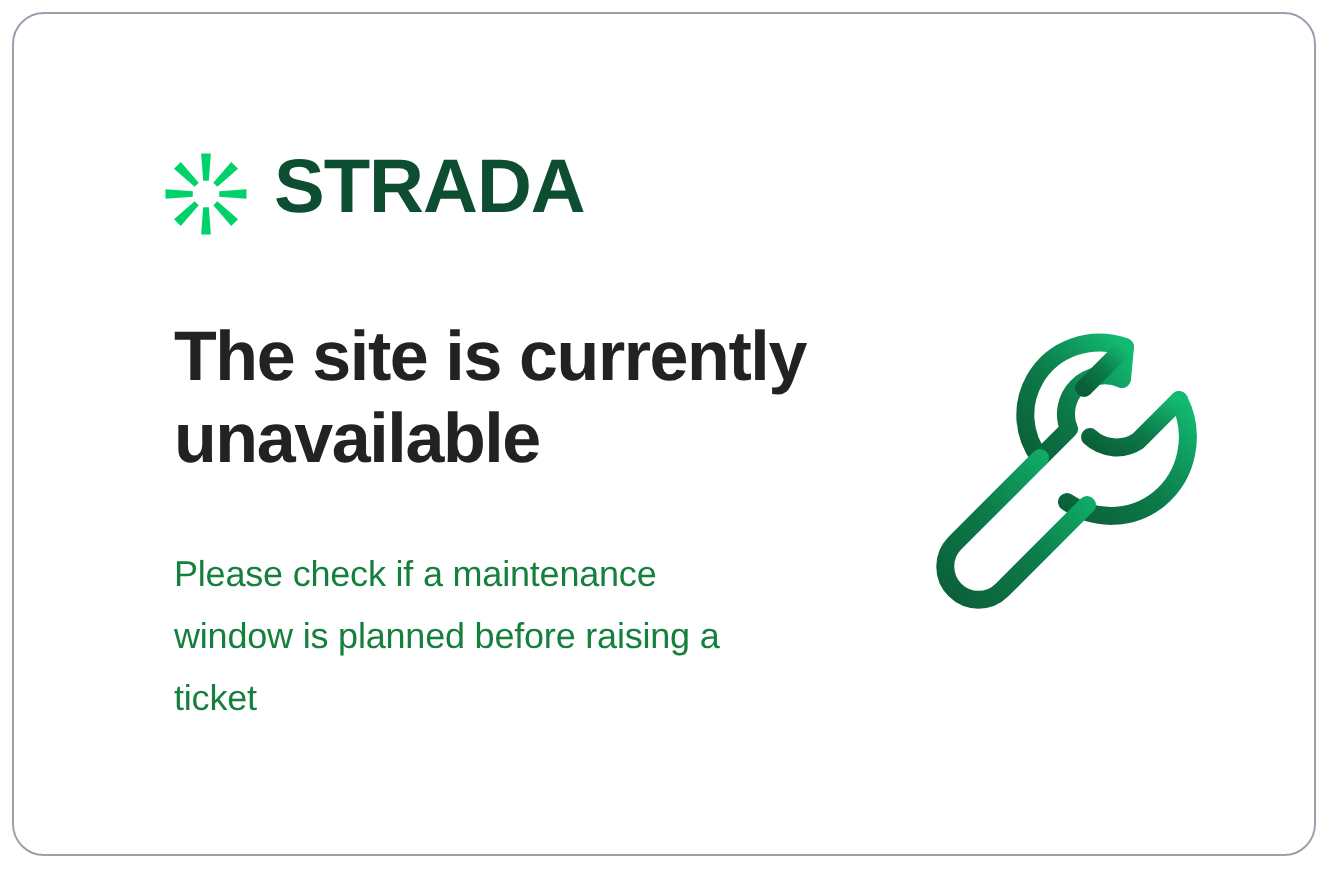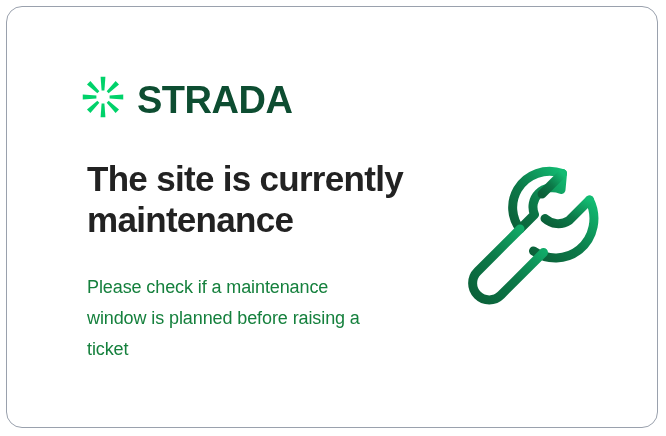--- a/index.html
+++ b/index.html
@@ -35,21 +35,21 @@
     border-radius: 16px;
     overflow: hidden;
   }
 
   
   .brand {
     position: absolute;
     left: 74px;
     top: 68px;
     display: flex;
-    align-items: flex-end;
+    align-items: flex-start;
     gap: 12px;
   }
   .brand-mark {
     width: 44px;
     height: 44px;
     display: block;
     flex: 0 0 auto;
   }
   .brand-word {
     font-family: "Liberation Sans", sans-serif;
@@ -141,21 +141,21 @@
                 <polygon points="-5.5,-46 5.5,-46 3.2,-15 -3.2,-15"></polygon>
               </g>
             </g>
           </g>
         </svg>
       </span>
       <span class="brand-word">STRADA</span>
     </div>
 
     <div class="copy">
-      <h1 class="headline">The site is currently maintenance</h1>
+      <h1 class="headline">The site is currently unavailable</h1>
       <p class="subcopy">Please check if a maintenance window is planned before raising a ticket</p>
     </div>
 
     <div class="illustration">
       <svg viewBox="0 0 160 160" xmlns="http://www.w3.org/2000/svg" aria-hidden="true">
         <defs>
           <linearGradient id="wrenchGrad" x1="0" y1="1" x2="1" y2="0">
             <stop offset="0%" stop-color="#0b5f38"></stop>
             <stop offset="45%" stop-color="#0c7a49"></stop>
             <stop offset="100%" stop-color="#12bb72"></stop>

